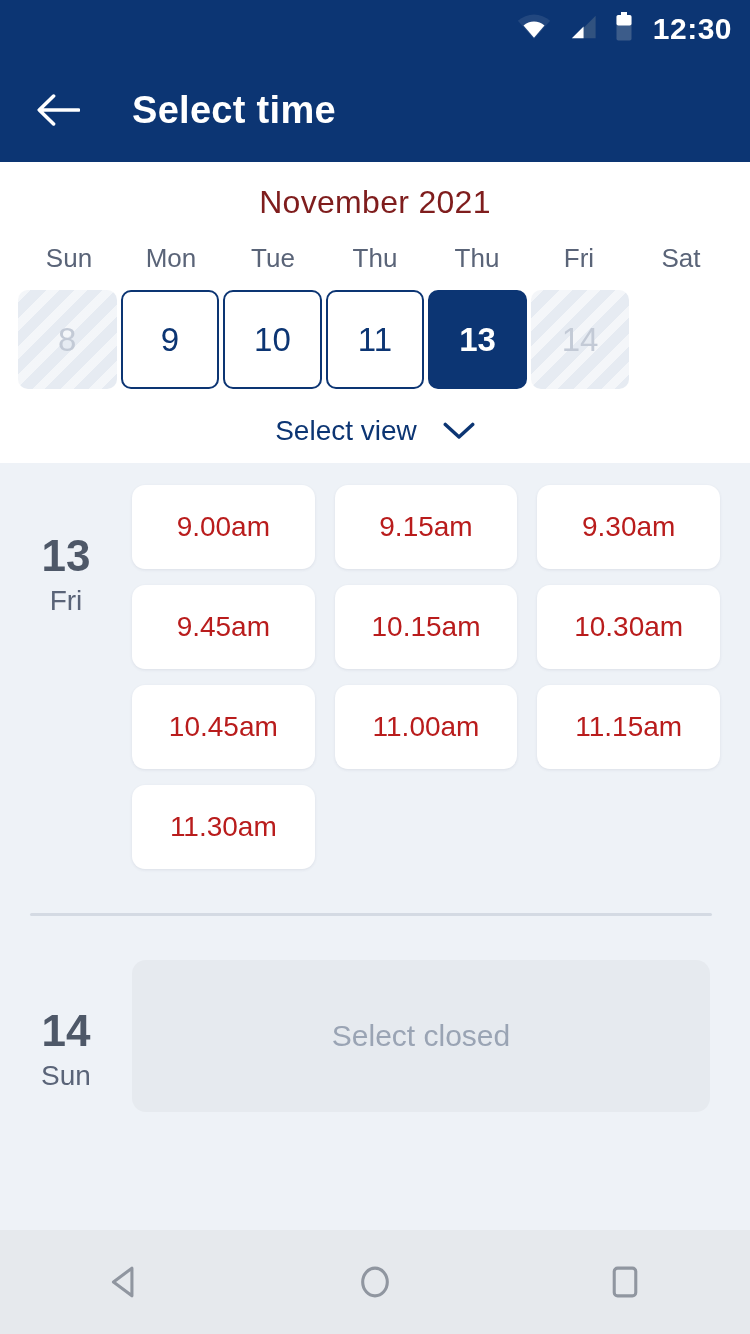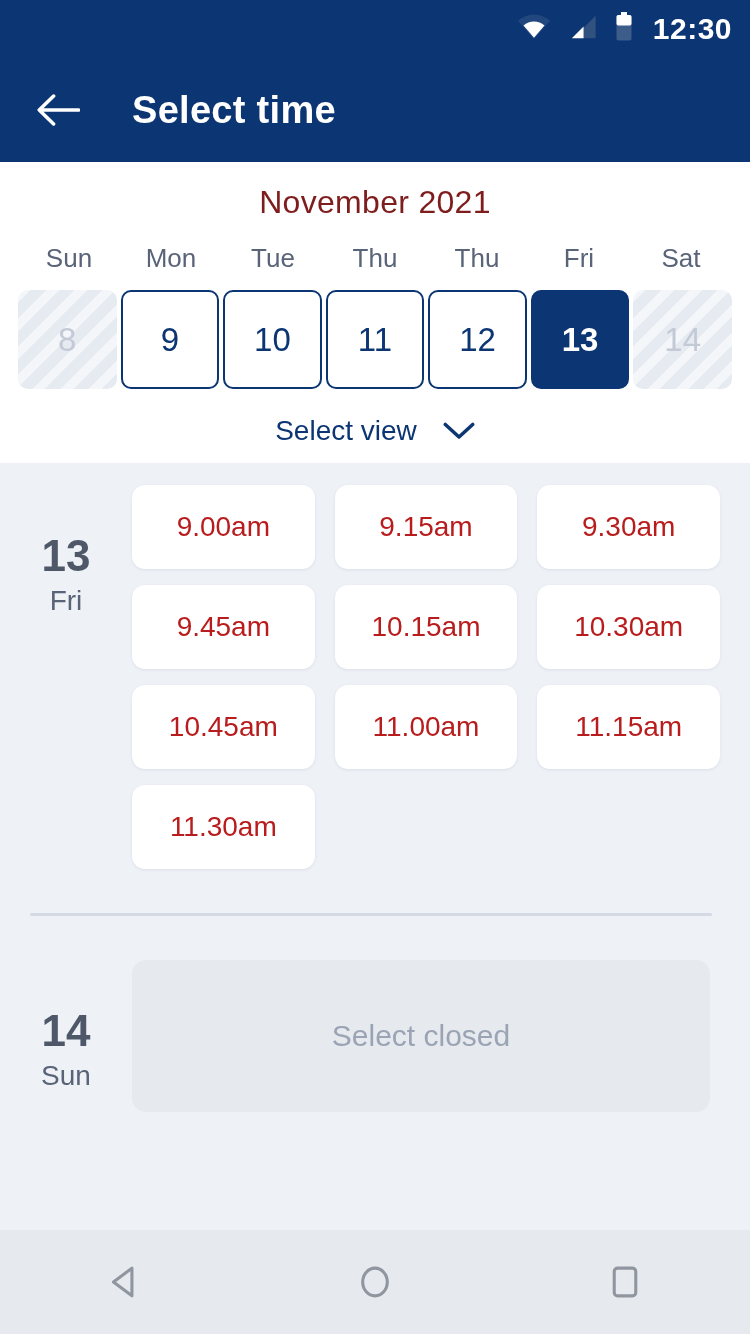--- a/index.html
+++ b/index.html
@@ -185,21 +185,20 @@
       <span>Thu</span>
       <span>Fri</span>
       <span>Sat</span>
     </div>
 
     <div class="cal-days">
       <div class="daycell disabled">8</div>
       <div class="daycell enabled">9</div>
       <div class="daycell enabled">10</div>
       <div class="daycell enabled">11</div>
-      <div class="daycell enabled">12</div>
       <div class="daycell selected">13</div>
       <div class="daycell disabled">14</div>
     </div>
 
     <div class="monthview-row">
       <span class="monthview-label">Select view</span>
       <svg width="32" height="20" viewBox="0 0 22 13">
         <path d="M1.6 2 L11 10.6 L20.4 2" stroke="#0c3573" stroke-width="2.4" fill="none" stroke-linecap="round" stroke-linejoin="round"></path>
       </svg>
     </div>

